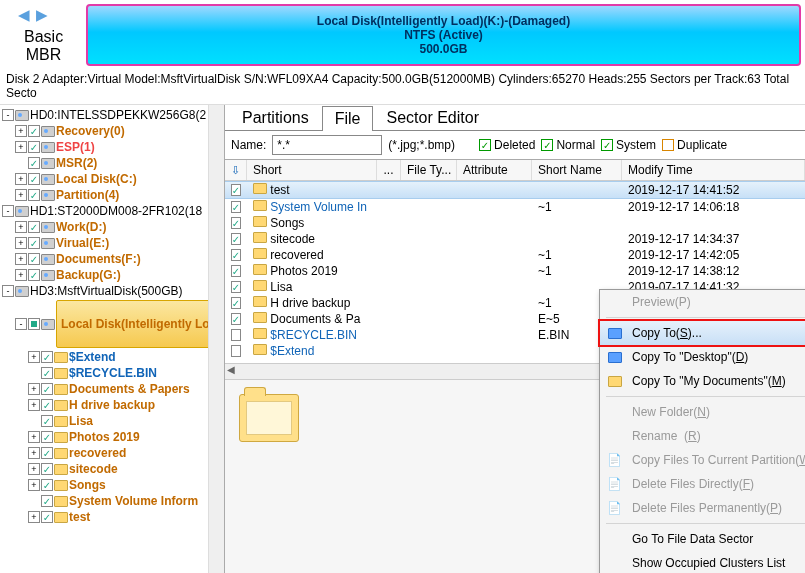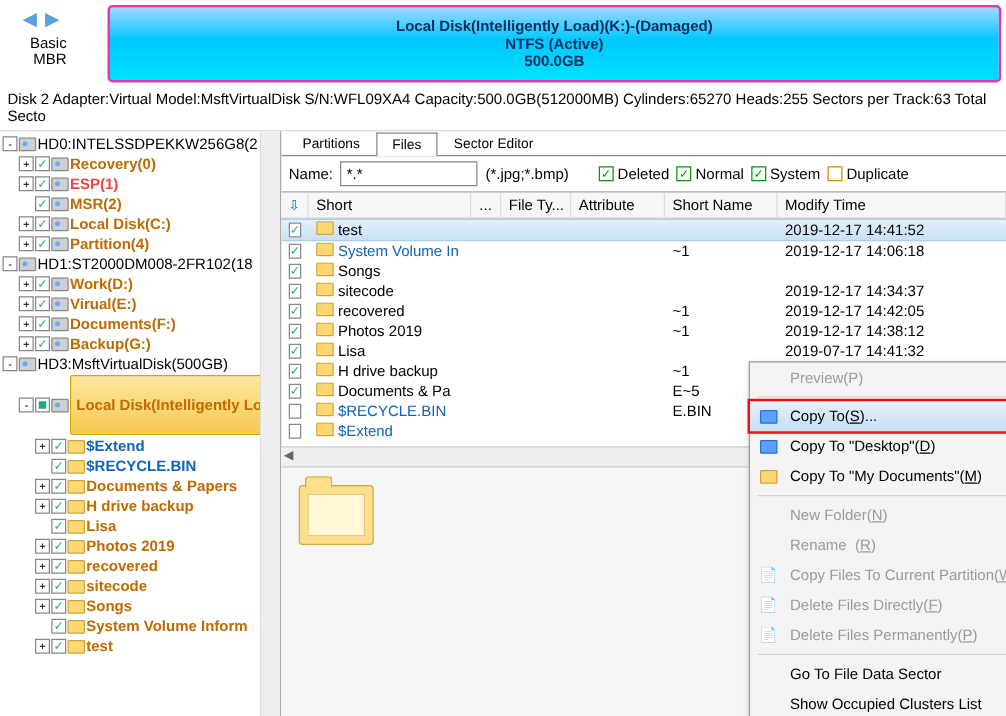--- a/index.html
+++ b/index.html
@@ -1,39 +1,39 @@
 <!DOCTYPE html>
 <html><head>
 <meta charset="utf-8">
 <style>
   * { box-sizing: border-box; margin: 0; padding: 0; }
   body { font-family: "Segoe UI", Tahoma, sans-serif; font-size: 12px; color: #000; background: #fff; width: 805px; height: 573px; overflow: hidden; }
   .top-bar { position: relative; height: 68px; }
   .nav { position: absolute; top: 6px; left: 18px; display: flex; gap: 4px; }
   .nav-arrow { width: 14px; font-size: 15px; color: #5aa0de; cursor: pointer; }
-  .nav-label { position: absolute; top: 28px; left: 24px; font-size: 12px; text-align: right; line-height: 1.1; }
+  .nav-label { position: absolute; top: 28px; left: 24px; font-size: 16px; text-align: center; line-height: 1.1; }
   .banner { position: absolute; left: 86px; top: 4px; right: 4px; height: 62px; border: 2px solid #e23aa8; background: linear-gradient(#9fd8ff 0%, #00c8ff 45%, #00e0ff 100%); border-radius: 4px; display: flex; flex-direction: column; align-items: center; justify-content: center; font-size: 12px; font-weight: bold; color: #003060; }
   .info-line { padding: 4px 6px; font-size: 12px; border-bottom:1px solid #ddd; }
   .body { display: flex; height: calc(573px - 68px - 24px); }
   .tree { width: 225px; border-right: 1px solid #aaa; overflow: hidden; position: relative; }
   .tree-inner { padding: 2px 0 2px 2px; }
   .tree-row { white-space: nowrap; padding: 1px 0; font-size: 12px; display: flex; align-items: center; gap: 1px; }
   .tw { display:inline-block; width:12px; text-align:center; font-family: monospace; color:#666; }
   .ex { display:inline-flex; width:12px; height:12px; border:1px solid #888; align-items:center; justify-content:center; font-size:9px; line-height:1; background:#fff; }
   .cb { width:12px; height:12px; border:1px solid #888; display:inline-flex; align-items:center; justify-content:center; font-size:10px; color:#2a8; background:#fff; }
   .cb.sq::after { content:""; width:6px; height:6px; background:#2a8; }
   .drv { display:inline-block; width:14px; height:11px; background:#d0d0d0; border:1px solid #888; border-radius:1px; position:relative; }
   .drv::after{content:"";position:absolute;left:2px;top:2px;width:4px;height:4px;background:#6af;border-radius:50%;}
   .fld { display:inline-block; width:14px; height:11px; background:#ffd873; border:1px solid #c9a643; border-radius:1px; }
   .disk { color:#000; }
   .vol { color:#c16a00; font-weight:bold; }
   .vol-sel { background:linear-gradient(#fbe7a1,#f6c94f); border:1px solid #d7a500; padding:16px 4px; border-radius:2px; }
   .right { flex:1; display:flex; flex-direction:column; position:relative; overflow:hidden;}
   .tabs { display:flex; border-bottom:1px solid #888; padding-left:4px; }
-  .tab { padding:3px 12px; border:1px solid transparent; border-bottom:none; font-size:11px; cursor:pointer; }
+  .tab { padding:3px 12px; border:1px solid transparent; border-bottom:none; font-size:16px; cursor:pointer; }
   .tab.active { border-color:#888; background:#fff; position:relative; top:1px; }
   .filter-row { display:flex; align-items:center; gap:6px; padding:4px 6px; }
   .filter-row input { border:1px solid #888; padding:2px 4px; font-size:12px; }
   .fname { width: 110px; }
   .chip { display:inline-flex; align-items:center; gap:3px; font-size:12px; }
   .chip .box { width:12px; height:12px; border:1px solid #090; display:inline-flex; align-items:center; justify-content:center; color:#090; font-size:10px; }
   .chip.orange .box { border-color:#d88500; color:#d88500; }
   .grid-head { display:flex; border-top:1px solid #aaa; border-bottom:1px solid #ccc; background:#f7f7f7; font-size:12px; }
   .gh { padding:3px 6px; border-right:1px solid #ddd; white-space:nowrap; overflow:hidden; }
   .gh.cb-col{width:22px; display:flex; align-items:center; justify-content:center;}
@@ -261,21 +261,21 @@
           <span class="fld"></span> 
           <span class="vol" style="">test</span>
         </div>
       </div>
     <div class="tree-scroll-v"></div>
   </div>
 
   <div class="right">
     <div class="tabs">
       <div class="tab">Partitions</div>
-      <div class="tab active">Files</div>
+      <div class="tab active">File</div>
       <div class="tab">Sector Editor</div>
     </div>
 
     <div class="filter-row">
       <span>Name:</span>
       <input class="fname" value="*.*" style="">
       <span>(*.jpg;*.bmp)</span>
       <span style="flex:0 0 12px"></span>
       <span class="chip">
           <span class="box">✓</span>

